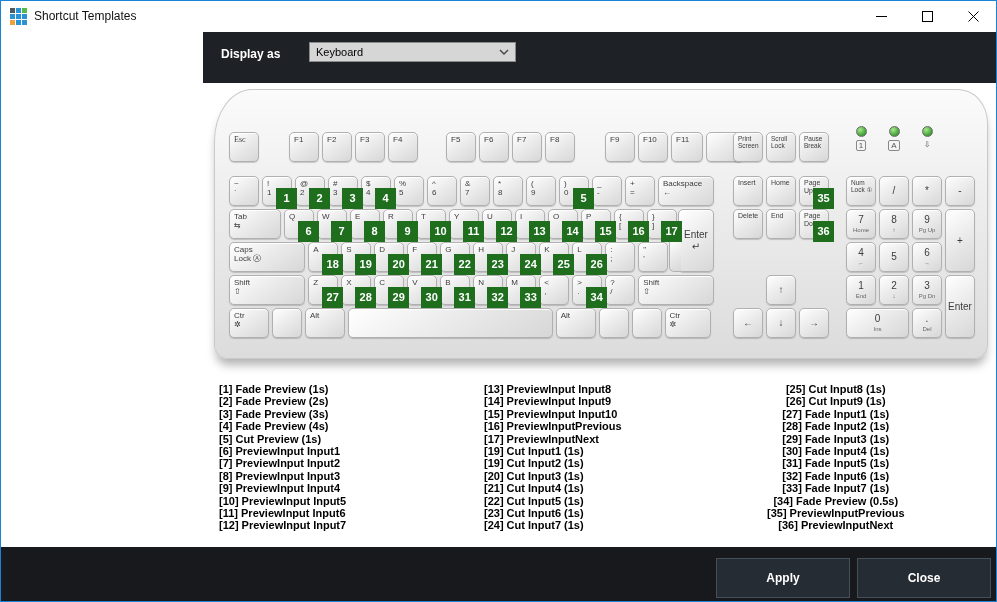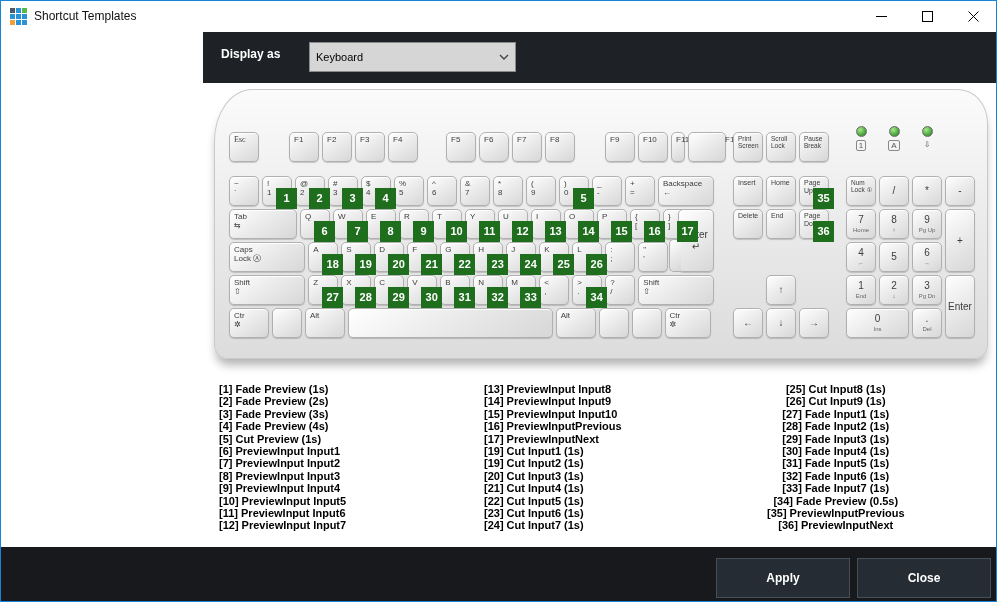--- a/index.html
+++ b/index.html
@@ -20,21 +20,21 @@
   
   .sidebar{position:absolute;left:0;top:31px;width:202px;height:515px;background:var(--sidebar-bg,#0b0e11);
            padding-top:6px;box-sizing:border-box;}
   .side-item{height:27px;line-height:27px;margin-bottom:3px;padding-left:11px;color:#fff;
              font-size:12px;font-weight:bold;cursor:pointer;white-space:nowrap;overflow:hidden;}
   .side-item.selected{background:var(--sidebar-selected,#1b7410);}
 
   
   .headerbar{position:absolute;left:202px;top:31px;width:795px;height:51px;background:var(--header-bg,#1e2227);}
   .display-as{position:absolute;left:18px;top:15px;color:#fff;font-size:12px;font-weight:bold;}
-  .dropdown{position:absolute;left:106px;top:10px;width:207px;height:30px;background:#d6d6d6;
+  .dropdown{position:absolute;left:106px;top:10px;width:207px;height:20px;background:#d6d6d6;
             border:1px solid #8a8a8a;box-sizing:border-box;display:flex;align-items:center;
             padding:4px 6px;cursor:pointer;}
   .dropdown .val{flex:1;font-size:11px;color:#000;}
 
   
   .mainpanel{position:absolute;left:202px;top:82px;width:795px;height:464px;background:#fff;}
 
   
   .kb-body{position:absolute;left:11px;top:6px;width:772px;height:268px;
            background:linear-gradient(180deg,#fbfbfb 0%,#ececec 45%,#dcdcdc 100%);
@@ -144,37 +144,37 @@
             <div class="key" style="width: 30px;">
               <div class="kl">F3</div>
             </div>
             <div class="key" style="width: 30px;">
               <div class="kl">F4</div>
             </div>
             <div class="ksp" style="width: 22px;"></div>
             <div class="key" style="width: 30px;">
               <div class="kl">F5</div>
             </div>
-            <div class="key" style="width: 30px; border-radius: 7px;">
+            <div class="key" style="width: 30px;">
               <div class="kl">F6</div>
             </div>
             <div class="key" style="width: 30px;">
               <div class="kl">F7</div>
             </div>
             <div class="key" style="width: 30px;">
               <div class="kl">F8</div>
             </div>
             <div class="ksp" style="width: 24px;"></div>
             <div class="key" style="width: 30px;">
               <div class="kl">F9</div>
             </div>
             <div class="key" style="width: 30px;">
               <div class="kl">F10</div>
             </div>
-            <div class="key" style="width: 14px;">
+            <div class="key" style="width: 32px;">
               <div class="kl">F11</div>
             </div>
             <div class="key" style="width: 30px; padding-left: 36px;">
               <div class="kl">F12</div>
             </div>
           </div>
       </div>
       <div class="kb-sec" style="left:14px;top:86px;position:absolute;" id="kb-rows">
           <div class="krow">
             <div class="key" style="width: 30px;">
@@ -233,21 +233,21 @@
             <div class="key" style="width: 30px;">
               <div class="kl">+</div>
               <div class="kl">=</div>
             </div>
             <div class="key" style="width: 56.4px;">
               <div class="kl">Backspace</div>
               <div class="kl">←</div>
             </div>
           </div>
           <div class="krow">
-            <div class="key" style="width: 68px;">
+            <div class="key" style="width: 52px;">
               <div class="kl">Tab</div>
               <div class="kl">⇆</div>
             </div>
             <div class="key" style="width: 30px;">
               <div class="kl">Q</div>
               <div class="kbadge">6</div>
             </div>
             <div class="key" style="width: 30px;">
               <div class="kl">W</div>
               <div class="kbadge">7</div>

